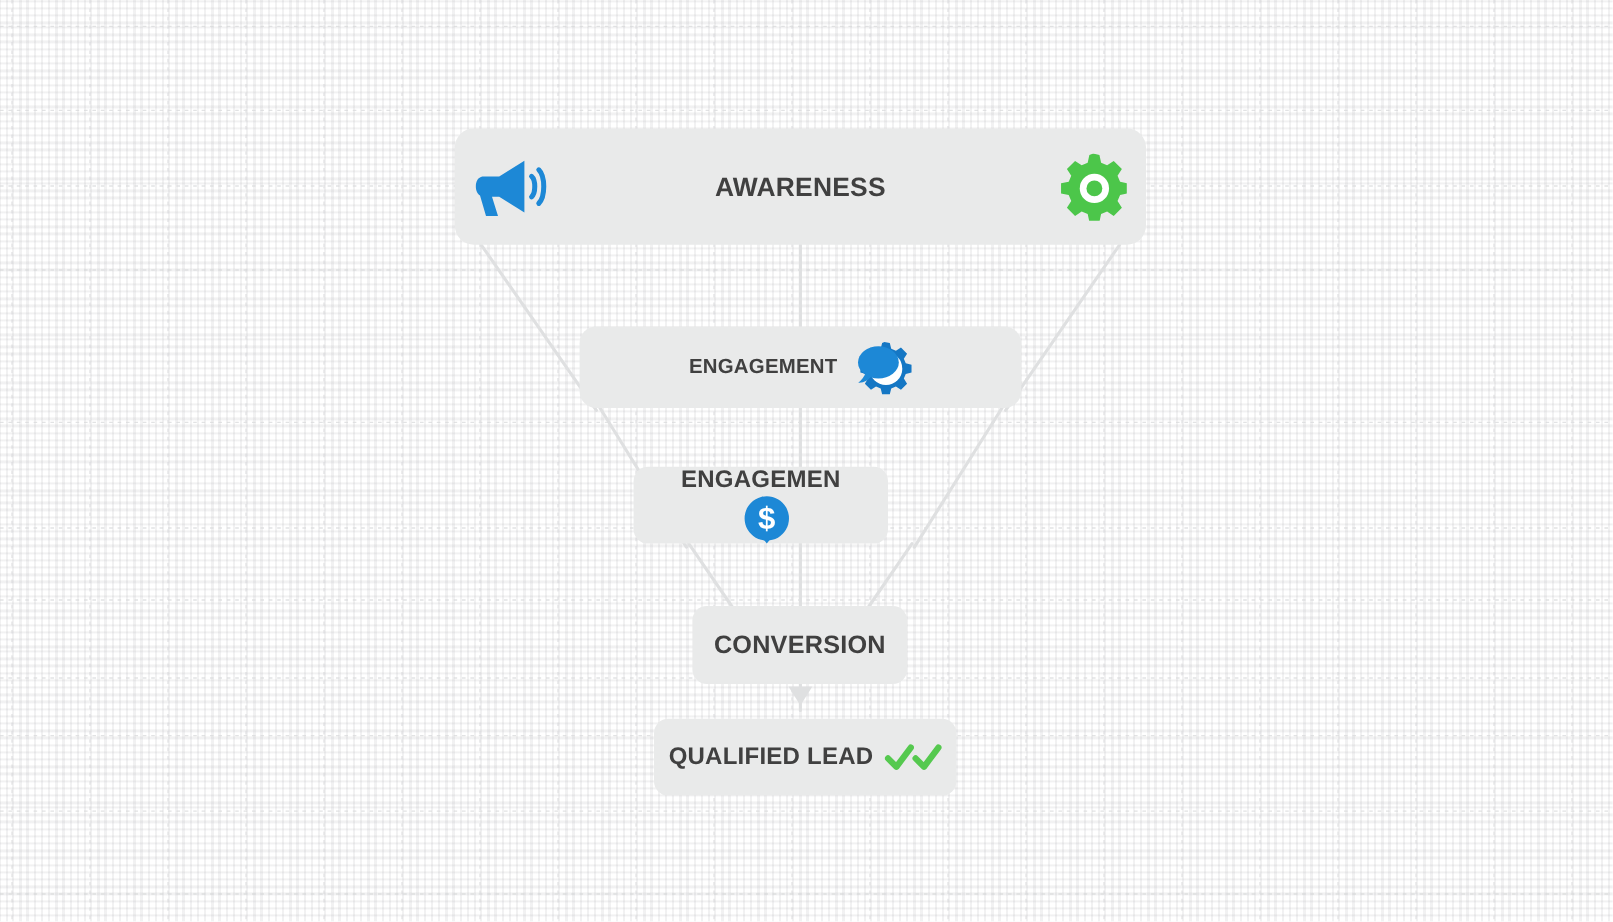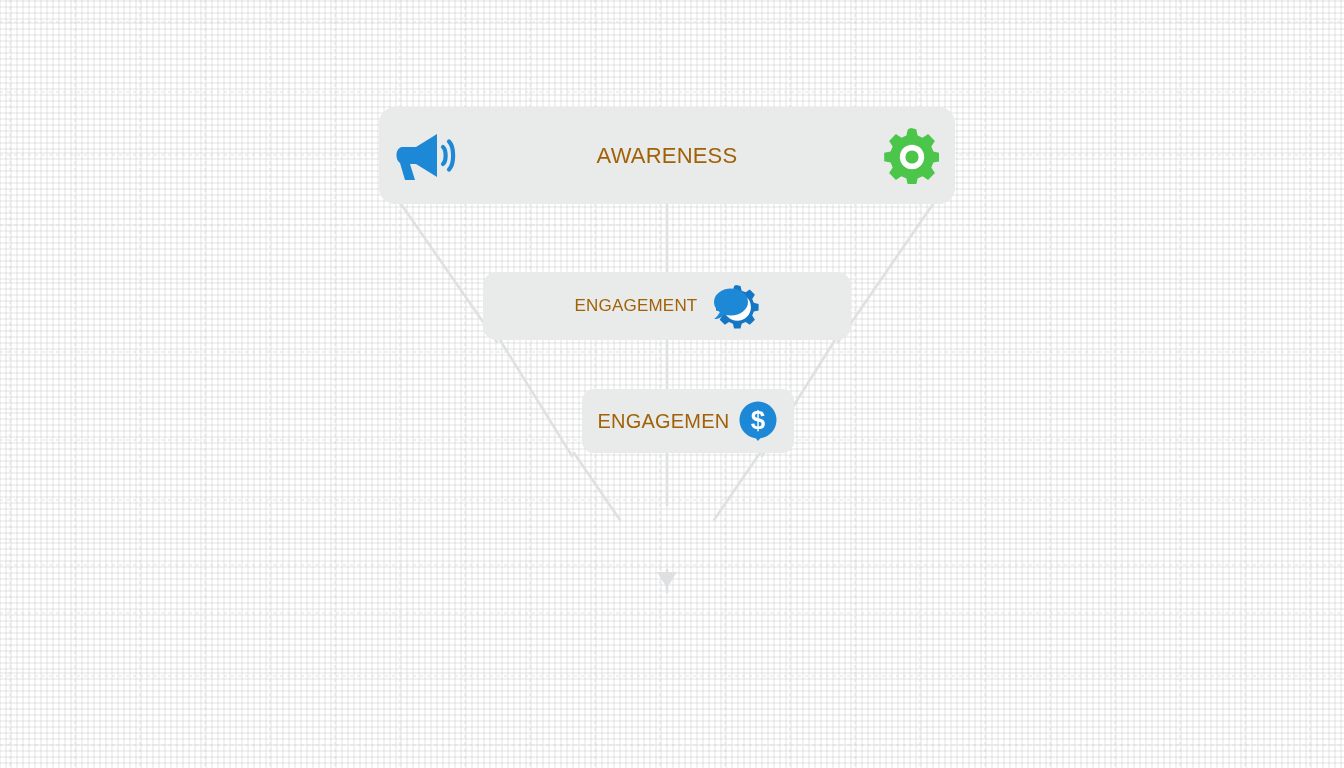--- a/index.html
+++ b/index.html
@@ -51,41 +51,42 @@
     display: flex;
     align-items: center;
     justify-content: center;
     background: #e9eaea;
     border-radius: 14px;
     box-sizing: border-box;
     z-index: 2;
   }
 
   .stage-label {
-    color: #a16207;
-    font-weight: normal;
+    color: #404040;
+    font-weight: bold;
     letter-spacing: 0.2px;
     white-space: nowrap;
   }
 
   
   #stage-awareness {
     left: 379px; top: 107px; width: 576px; height: 97px;
     border-radius: 16px;
   }
   #stage-awareness .stage-label { font-size: 22px; }
 
   #stage-engagement {
     left: 483px; top: 272px; width: 368px; height: 68px;
   }
   #stage-engagement .stage-label { font-size: 17px; }
 
   #stage-engagemen {
-    left: 582px; top: 389px; width: 212px; height: 64px;
+    left: 528px; top: 389px; width: 212px; height: 64px;
     border-radius: 12px;
+    flex-direction: column;
   }
   #stage-engagemen .stage-label { font-size: 20px; }
 
   #stage-conversion {
     left: 577px; top: 505px; width: 179px; height: 65px;
     border-radius: 12px;
   }
   #stage-conversion .stage-label { font-size: 21px; }
 
   #stage-qualified {
@@ -233,15 +234,31 @@
 
     <span class="icon icon-inline-tight">
       <svg width="40" height="42" viewBox="0 0 40 42" aria-hidden="true">
         <path d="M20 1.5 A18.5 18.5 0 1 1 19.98 1.5 Z" fill="#1d88d6"></path>
         <path d="M8 26 L20 41 L32 26 Z" fill="#1d88d6"></path>
         <text x="20" y="29" text-anchor="middle" font-family="Liberation Sans, sans-serif" font-size="26" font-weight="bold" fill="#ffffff">$</text>
       </svg>
     </span>
   </div>
 
-
+  <div class="stage" id="stage-conversion">
+    <span class="stage-label">CONVERSION</span>
+  </div>
+
+  <div class="stage" id="stage-qualified">
+
+    <span class="stage-label">QUALIFIED LEAD</span>
+
+    <span class="icon icon-inline-tight">
+      <svg width="48" height="28" viewBox="0 0 48 28" aria-hidden="true">
+        <g fill="none" stroke="#55c94f" stroke-width="5.2" stroke-linecap="round" stroke-linejoin="round">
+          <path d="M3 15 L10 22 L22 6"></path>
+          <path d="M26 15 L33 22 L45 6"></path>
+        </g>
+      </svg>
+    </span>
+  </div>
 
 </div>
 
 </body></html>

